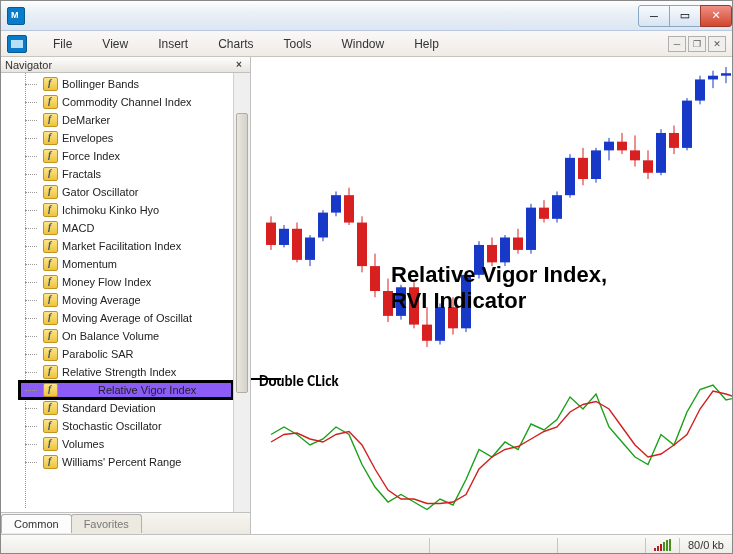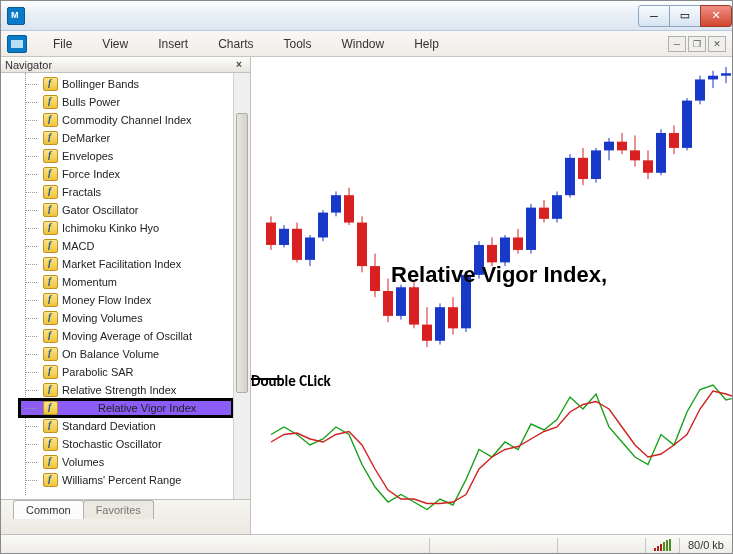--- a/index.html
+++ b/index.html
@@ -32,26 +32,26 @@
 .tree-branch { position: absolute; left: 24px; top: 0; bottom: 4px; border-left: 1px dotted #999; }
 .tree-item { display: flex; align-items: center; height: 18px; font-size: 11px; color: #222; position: relative; padding-left: 24px; }
 .tree-item::before { content: ""; position: absolute; left: 6px; top: 9px; width: 12px; border-top: 1px dotted #999; }
 .indicator-icon { width: 15px; height: 14px; background: linear-gradient(180deg, #fde58a, #f0c23c); border: 1px solid #c09420; border-radius: 2px; margin-right: 4px; position: relative; flex-shrink: 0; }
 .indicator-icon::after { content: "f"; position: absolute; left: 4px; top: -1px; font-size: 10px; font-style: italic; font-family: Georgia, serif; color: #2b5a8a; font-weight: bold; }
 .tree-item.highlighted { outline: 3px solid #000; outline-offset: -2px; z-index: 2; background: #8b5cf6; gap: 36px; }
 .nav-scrollbar { width: 17px; background: #efefef; border-left: 1px solid #d0d0d0; height: 100%; position: relative; }
 .nav-scroll-thumb { position: absolute; left: 2px; right: 2px; top: 40px; height: 280px; background: linear-gradient(90deg, #e8e6e0, #d5d2c8); border: 1px solid #b0ada3; border-radius: 2px; }
 .nav-body { display: flex; flex: 1; overflow: hidden; }
 
-.nav-tabs { height: 35px; border-top: 1px solid #c0c0c0; display: flex; align-items: flex-start; background: linear-gradient(180deg, #f7f5f0, #ece9e1); padding-left: 12px; }
+.nav-tabs { height: 22px; border-top: 1px solid #c0c0c0; display: flex; align-items: center; background: linear-gradient(180deg, #f7f5f0, #ece9e1); }
 .nav-tab { padding: 3px 12px; font-size: 11px; border: 1px solid #b0b0b0; border-bottom: none; background: #fcfcfc; margin-right: -1px; color: #333; border-top-left-radius: 3px; border-top-right-radius: 3px; }
 .nav-tab.inactive { background: #ece9e1; color: #777; }
 
 .chart-area { flex: 1; position: relative; background: #fff; overflow: hidden; }
-.annotation-dbl { position: absolute; left: 0; top: 315px; font-size: 15px; font-weight: bold; color: #000; font-family: Calibri, sans-serif; }
+.annotation-dbl { position: absolute; left: 8px; top: 315px; font-size: 15px; font-weight: bold; color: #000; font-family: Calibri, sans-serif; }
 .annotation-title { position: absolute; left: 140px; top: 205px; font-size: 22px; font-weight: bold; color: #000; font-family: Calibri, sans-serif; line-height: 1.2; }
 .annotation-arrow { position: absolute; left: -10px; top: 321px; width: 40px; height: 2px; background: #000; }
 .annotation-arrow::before { content: ""; position: absolute; left: -4px; top: -4px; border: 5px solid transparent; border-right-color: #000; }
 
 .statusbar { height: 21px; border-top: 1px solid #c0c0c0; background: linear-gradient(180deg, #fafaf8, #edebe5); display: flex; align-items: center; justify-content: flex-end; padding: 0 8px; gap: 8px; font-size: 11px; color: #333; }
 .status-section { border-left: 1px solid #c5c5c5; padding-left: 8px; height: 15px; display: flex; align-items: center; }
 .conn-bars { display: flex; align-items: flex-end; gap: 1px; height: 12px; }
 .conn-bar { width: 2px; background: #b02020; }
 .conn-bar.g { background: #4a9020; }
 
@@ -99,24 +99,20 @@
     </div>
     <div class="nav-body">
       <div class="nav-tree" id="nav-tree">
         <div class="tree-branch"></div>
       <div class="tree-item">
             <span class="indicator-icon"></span>
             <span>Bollinger Bands</span>
           </div>
           <div class="tree-item">
             <span class="indicator-icon"></span>
-            <span>Bulls Power</span>
-          </div>
-          <div class="tree-item">
-            <span class="indicator-icon"></span>
             <span>Commodity Channel Index</span>
           </div>
           <div class="tree-item">
             <span class="indicator-icon"></span>
             <span>DeMarker</span>
           </div>
           <div class="tree-item">
             <span class="indicator-icon"></span>
             <span>Envelopes</span>
           </div>
@@ -147,21 +143,21 @@
           <div class="tree-item">
             <span class="indicator-icon"></span>
             <span>Momentum</span>
           </div>
           <div class="tree-item">
             <span class="indicator-icon"></span>
             <span>Money Flow Index</span>
           </div>
           <div class="tree-item">
             <span class="indicator-icon"></span>
-            <span>Moving Volumes</span>
+            <span>Moving Average</span>
           </div>
           <div class="tree-item">
             <span class="indicator-icon"></span>
             <span>Moving Average of Oscillat</span>
           </div>
           <div class="tree-item">
             <span class="indicator-icon"></span>
             <span>On Balance Volume</span>
           </div>
           <div class="tree-item">
@@ -279,20 +275,21 @@
         <rect x="470" y="16.22222222222223" width="10" height="2.48888888888888" fill="#1838c8"></rect>
         <line x1="488" x2="488" y1="12.48888888888888" y2="18.71111111111111" stroke="#1838c8" stroke-width="1"></line>
         <rect x="483" y="14.97777777777776" width="10" height="1.2444444444444684" fill="#1838c8"></rect>
         <path d="M20,377.5 L33,370 L46,377.5 L59,388 L72,382 L85,370 L98,377.5 L111,407.5 L124,430 L137,445 L150,437.5 L163,445 L176,452.5 L189,442 L202,448 L215,422.5 L228,392.5 L241,400 L254,385 L267,392.5 L280,367 L293,373 L306,362.5 L319,340 L332,352 L345,337 L358,370 L371,385 L384,400 L397,407.5 L410,377.5 L423,388 L436,355 L449,332.5 L462,328 L475,343 L488,340 " stroke="#18a018" fill="none" stroke-width="1.4"></path>
         <path d="M20,385 L33,377.5 L46,376 L59,382 L72,385 L85,377.5 L98,374.5 L111,388 L124,412 L137,433 L150,442 L163,442 L176,446.5 L189,446.5 L202,445 L215,437.5 L228,412 L241,400 L254,392.5 L267,389.5 L280,382 L293,374.5 L306,370 L319,355 L332,347.5 L345,344.5 L358,352 L371,370 L384,388 L397,400 L410,397 L423,388 L436,377.5 L449,352 L462,334 L475,337 L488,341.5 " stroke="#d02020" fill="none" stroke-width="1.4"></path>
       </svg>
     <div class="annotation-arrow"></div>
     <div class="annotation-dbl">Double CLick</div>
     <div class="annotation-title">
       <div>Relative Vigor Index,</div>
+      <div>RVI Indicator</div>
     </div>
   </div>
 
 </div>
 
 <div class="statusbar">
   <div class="status-section" style="width:120px"></div>
   <div class="status-section" style="width:80px"></div>
   <div class="status-section">
     <div class="conn-bars">

